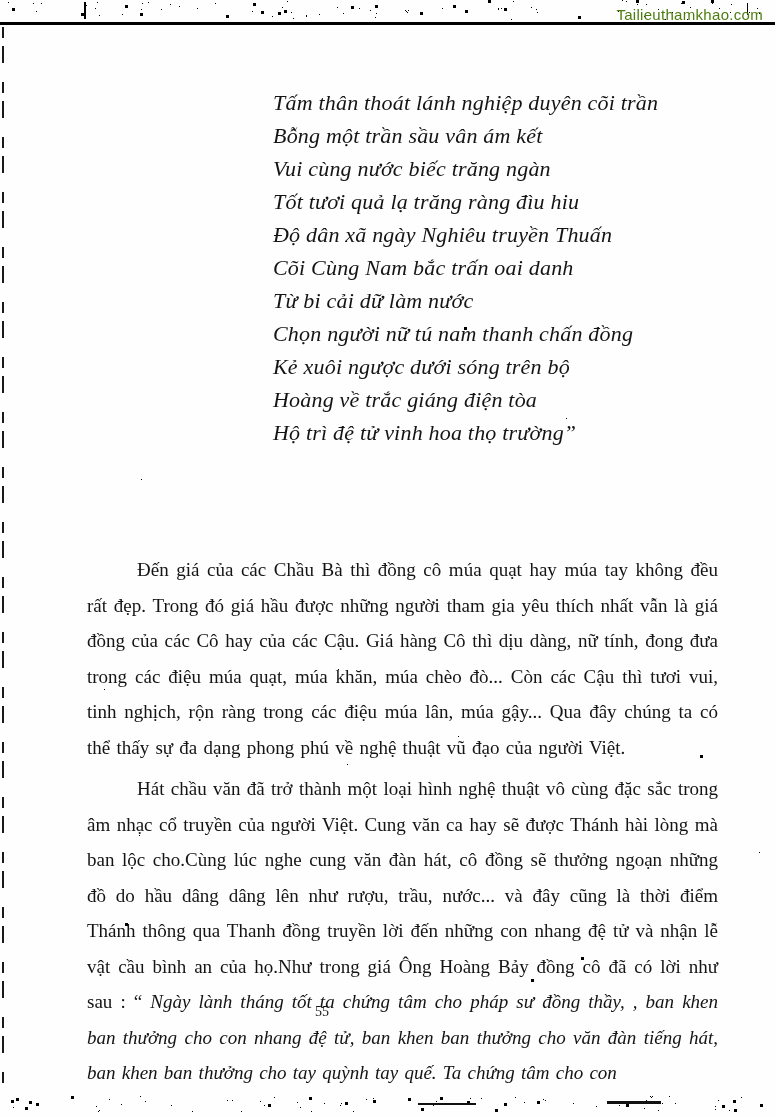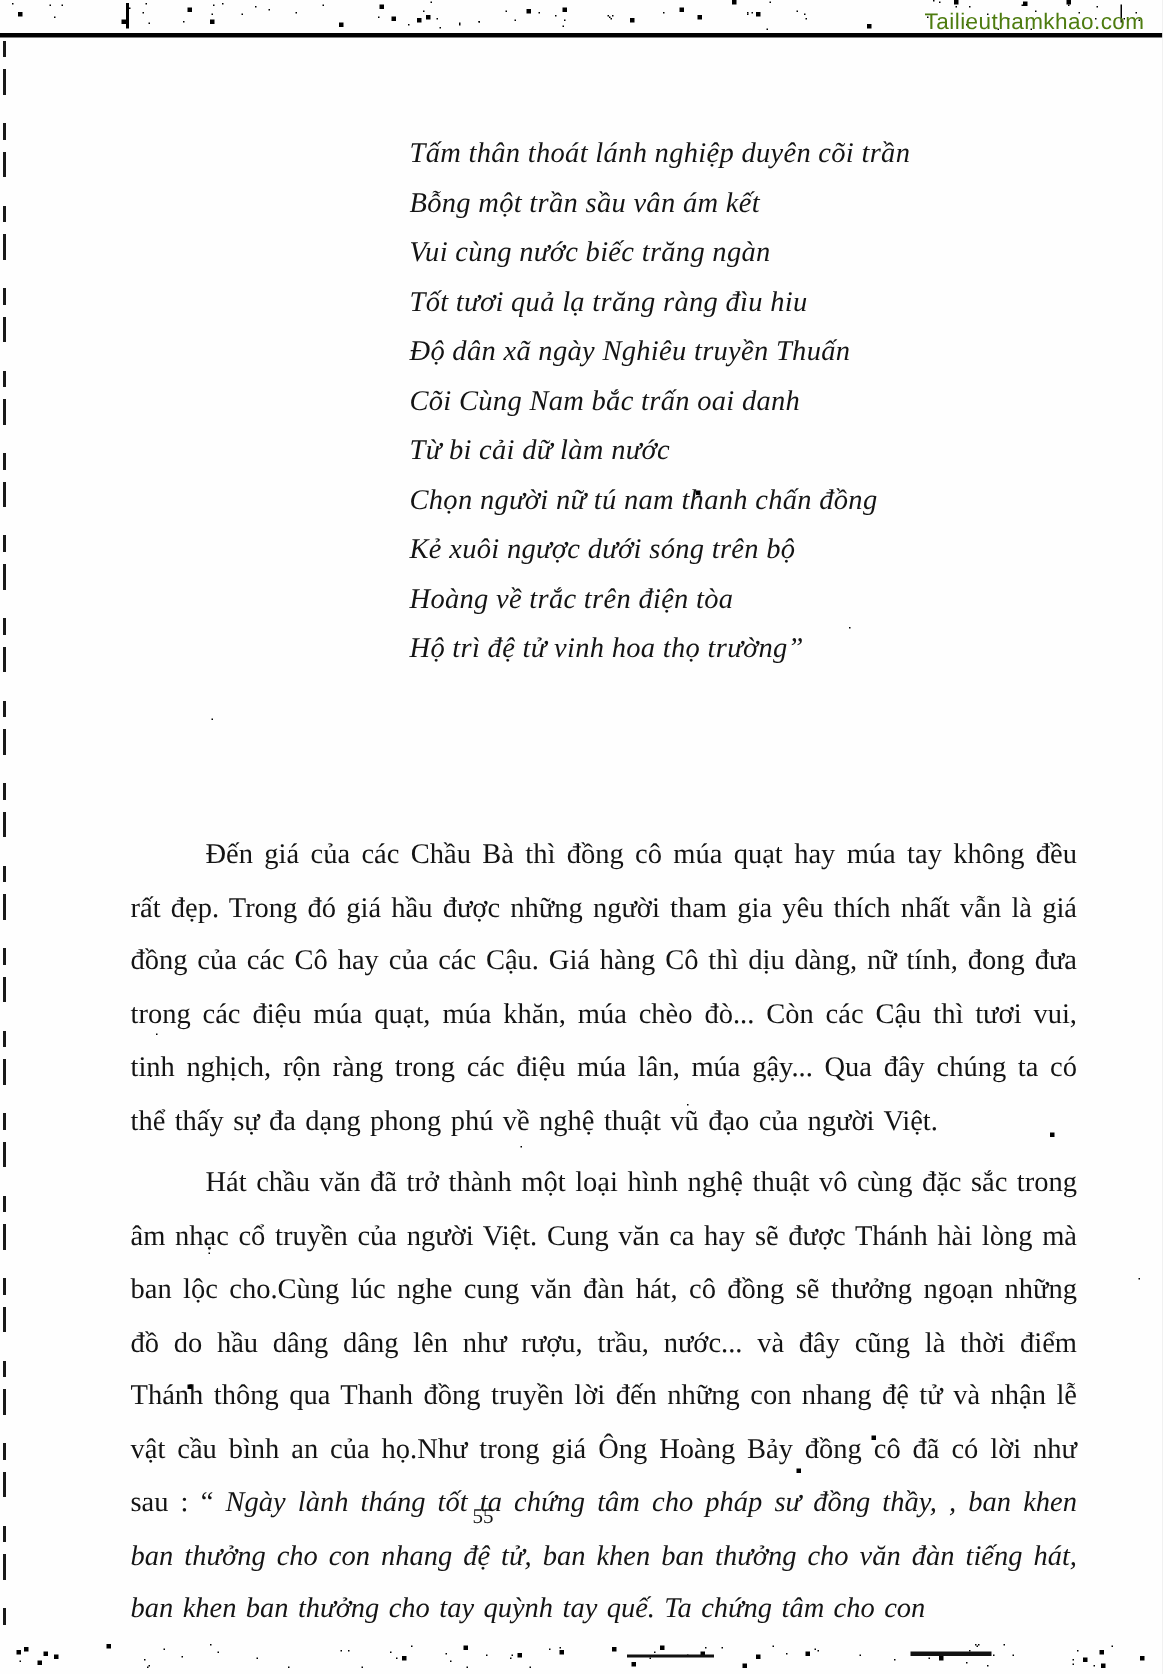--- a/index.html
+++ b/index.html
@@ -27,21 +27,21 @@
   .bseg-b{left:607px;top:1101px;width:54px;height:3px;}
   .watermark{
     position:absolute;top:6px;right:12px;
     font-family:"Liberation Sans","DejaVu Sans",sans-serif;
     font-size:15px;color:#4d7c0f;letter-spacing:.3px;
   }
   
   .poem{position:absolute;left:273px;top:86px;}
   .poem-line{
     font-style:italic;
-    font-size:19px;
+    font-size:22px;
     line-height:33px;
     white-space:nowrap;
     letter-spacing:.2px;
   }
   
   .body-text{position:absolute;left:87px;top:504px;width:631px;margin-top:48px;}
   .para{
     margin:0 0 6px 0;
     font-size:19px;
     line-height:35.5px;
@@ -73,21 +73,21 @@
   <div class="poem">
     <div class="poem-line">Tấm thân thoát lánh nghiệp duyên cõi trần</div>
     <div class="poem-line">Bỗng một trần sầu vân ám kết</div>
     <div class="poem-line">Vui cùng nước biếc trăng ngàn</div>
     <div class="poem-line">Tốt tươi quả lạ trăng ràng đìu hiu</div>
     <div class="poem-line">Độ dân xã ngày Nghiêu truyền Thuấn</div>
     <div class="poem-line">Cõi Cùng Nam bắc trấn oai danh</div>
     <div class="poem-line">Từ bi cải dữ làm nước</div>
     <div class="poem-line">Chọn người nữ tú nam thanh chấn đồng</div>
     <div class="poem-line">Kẻ xuôi ngược dưới sóng trên bộ</div>
-    <div class="poem-line">Hoàng về trắc trên điện tòa</div>
+    <div class="poem-line">Hoàng về trắc giáng điện tòa</div>
     <div class="poem-line">Hộ trì đệ tử vinh hoa thọ trường”</div>
   </div>
 
   <div class="body-text">
     <p class="para">Đến giá của các Chầu Bà thì đồng cô múa quạt hay múa tay không đều rất đẹp.  Trong đó giá hầu được những người tham gia yêu thích nhất vẫn là giá đồng của các Cô hay của các Cậu. Giá hàng Cô thì dịu dàng, nữ tính, đong đưa trong các điệu múa quạt, múa khăn, múa chèo đò... Còn các Cậu thì tươi vui, tinh nghịch, rộn ràng trong các điệu múa lân, múa gậy... Qua đây chúng ta có thể thấy sự đa dạng phong phú về nghệ thuật vũ đạo của người Việt.</p>
     <p class="para"><span>Hát chầu văn đã trở thành một loại hình nghệ thuật vô cùng đặc sắc trong âm nhạc cổ truyền của người Việt. Cung văn ca hay sẽ được Thánh hài lòng mà ban lộc cho.Cùng lúc nghe cung văn đàn hát, cô đồng sẽ thưởng ngoạn những đồ do hầu dâng dâng lên như rượu, trầu, nước... và đây cũng là thời điểm Thánh thông qua Thanh đồng truyền lời đến những con nhang đệ tử và nhận lễ vật cầu bình an của họ.Như trong giá Ông Hoàng Bảy đồng cô đã có lời như sau : “ </span><span class="italic">Ngày lành tháng tốt ta chứng tâm cho pháp sư đồng thầy, , ban khen ban thưởng cho con nhang đệ tử, ban khen ban thưởng cho văn đàn tiếng hát, ban khen ban thưởng cho tay quỳnh tay quế. Ta chứng tâm cho con</span></p>
   </div>
 
   <div class="page-number">55</div>
 

